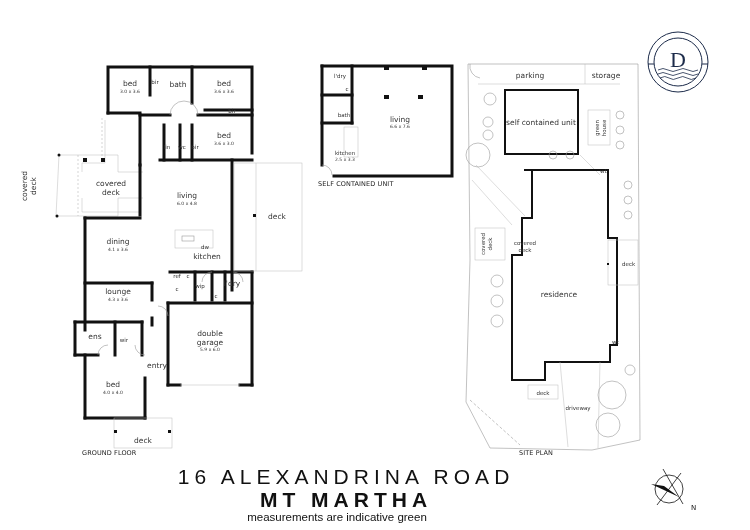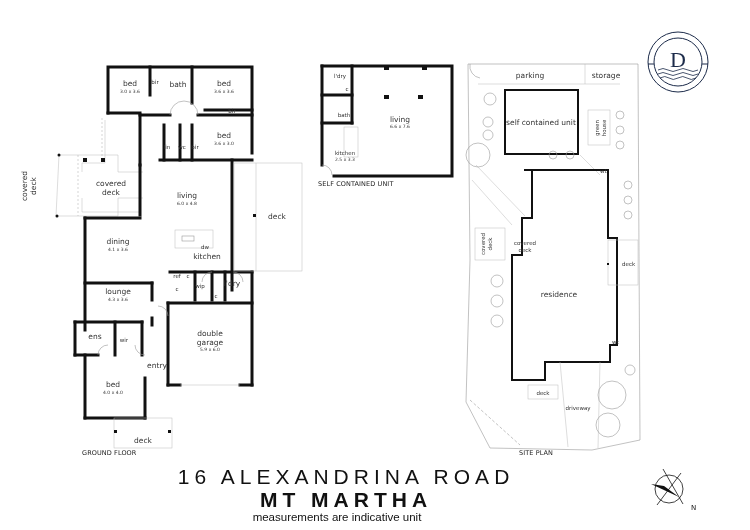--- a/index.html
+++ b/index.html
@@ -241,13 +241,13 @@
     <circle r="14" fill="none" stroke="#111" stroke-width="0.8"></circle>
     <line x1="-6" y1="-20" x2="14" y2="15" stroke="#111" stroke-width="0.8"></line>
     <line x1="12" y1="-16" x2="-12" y2="16" stroke="#111" stroke-width="0.8"></line>
     <polygon points="-18,-5 10,8 -5,-3" fill="#111"></polygon>
     <text x="22" y="21" font-size="7" fill="#111">N</text>
   </g>
 </svg>
 
 <div class="title" id="t1">16 ALEXANDRINA ROAD</div>
 <div class="title" id="t2">MT MARTHA</div>
-<div class="title" id="t3">measurements are indicative unit</div>
+<div class="title" id="t3">measurements are indicative green</div>
 
 </body></html>

